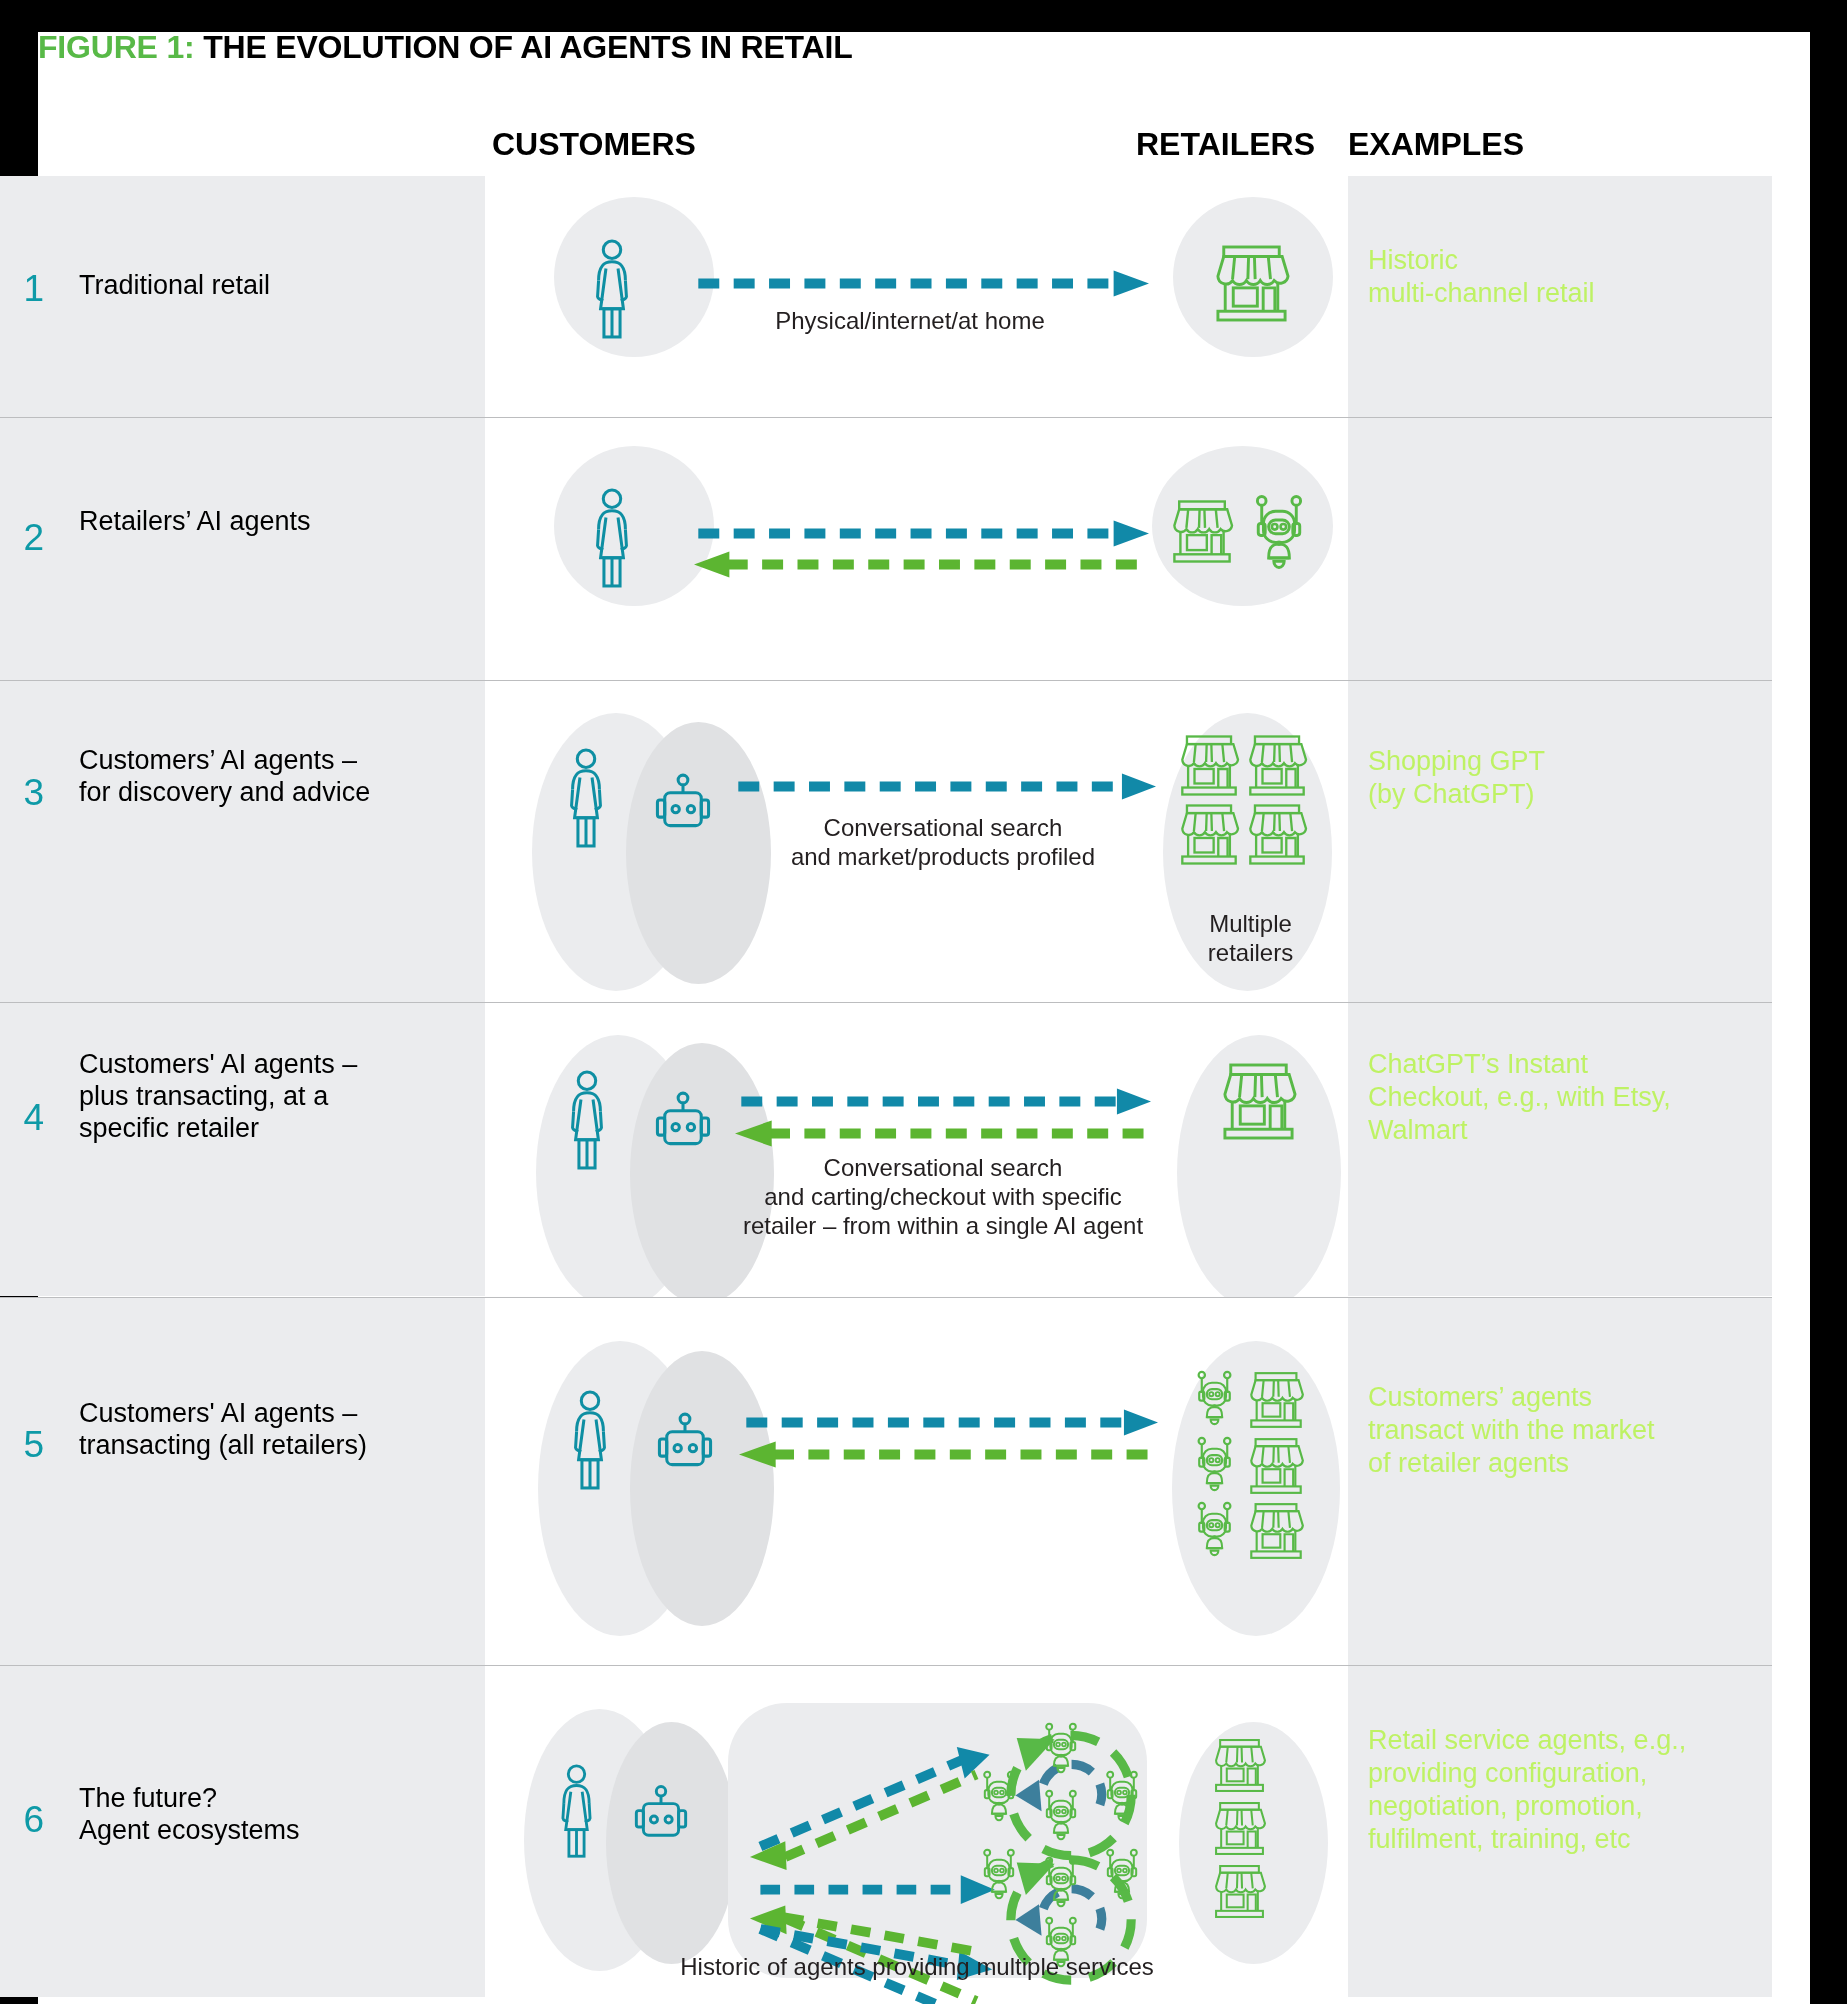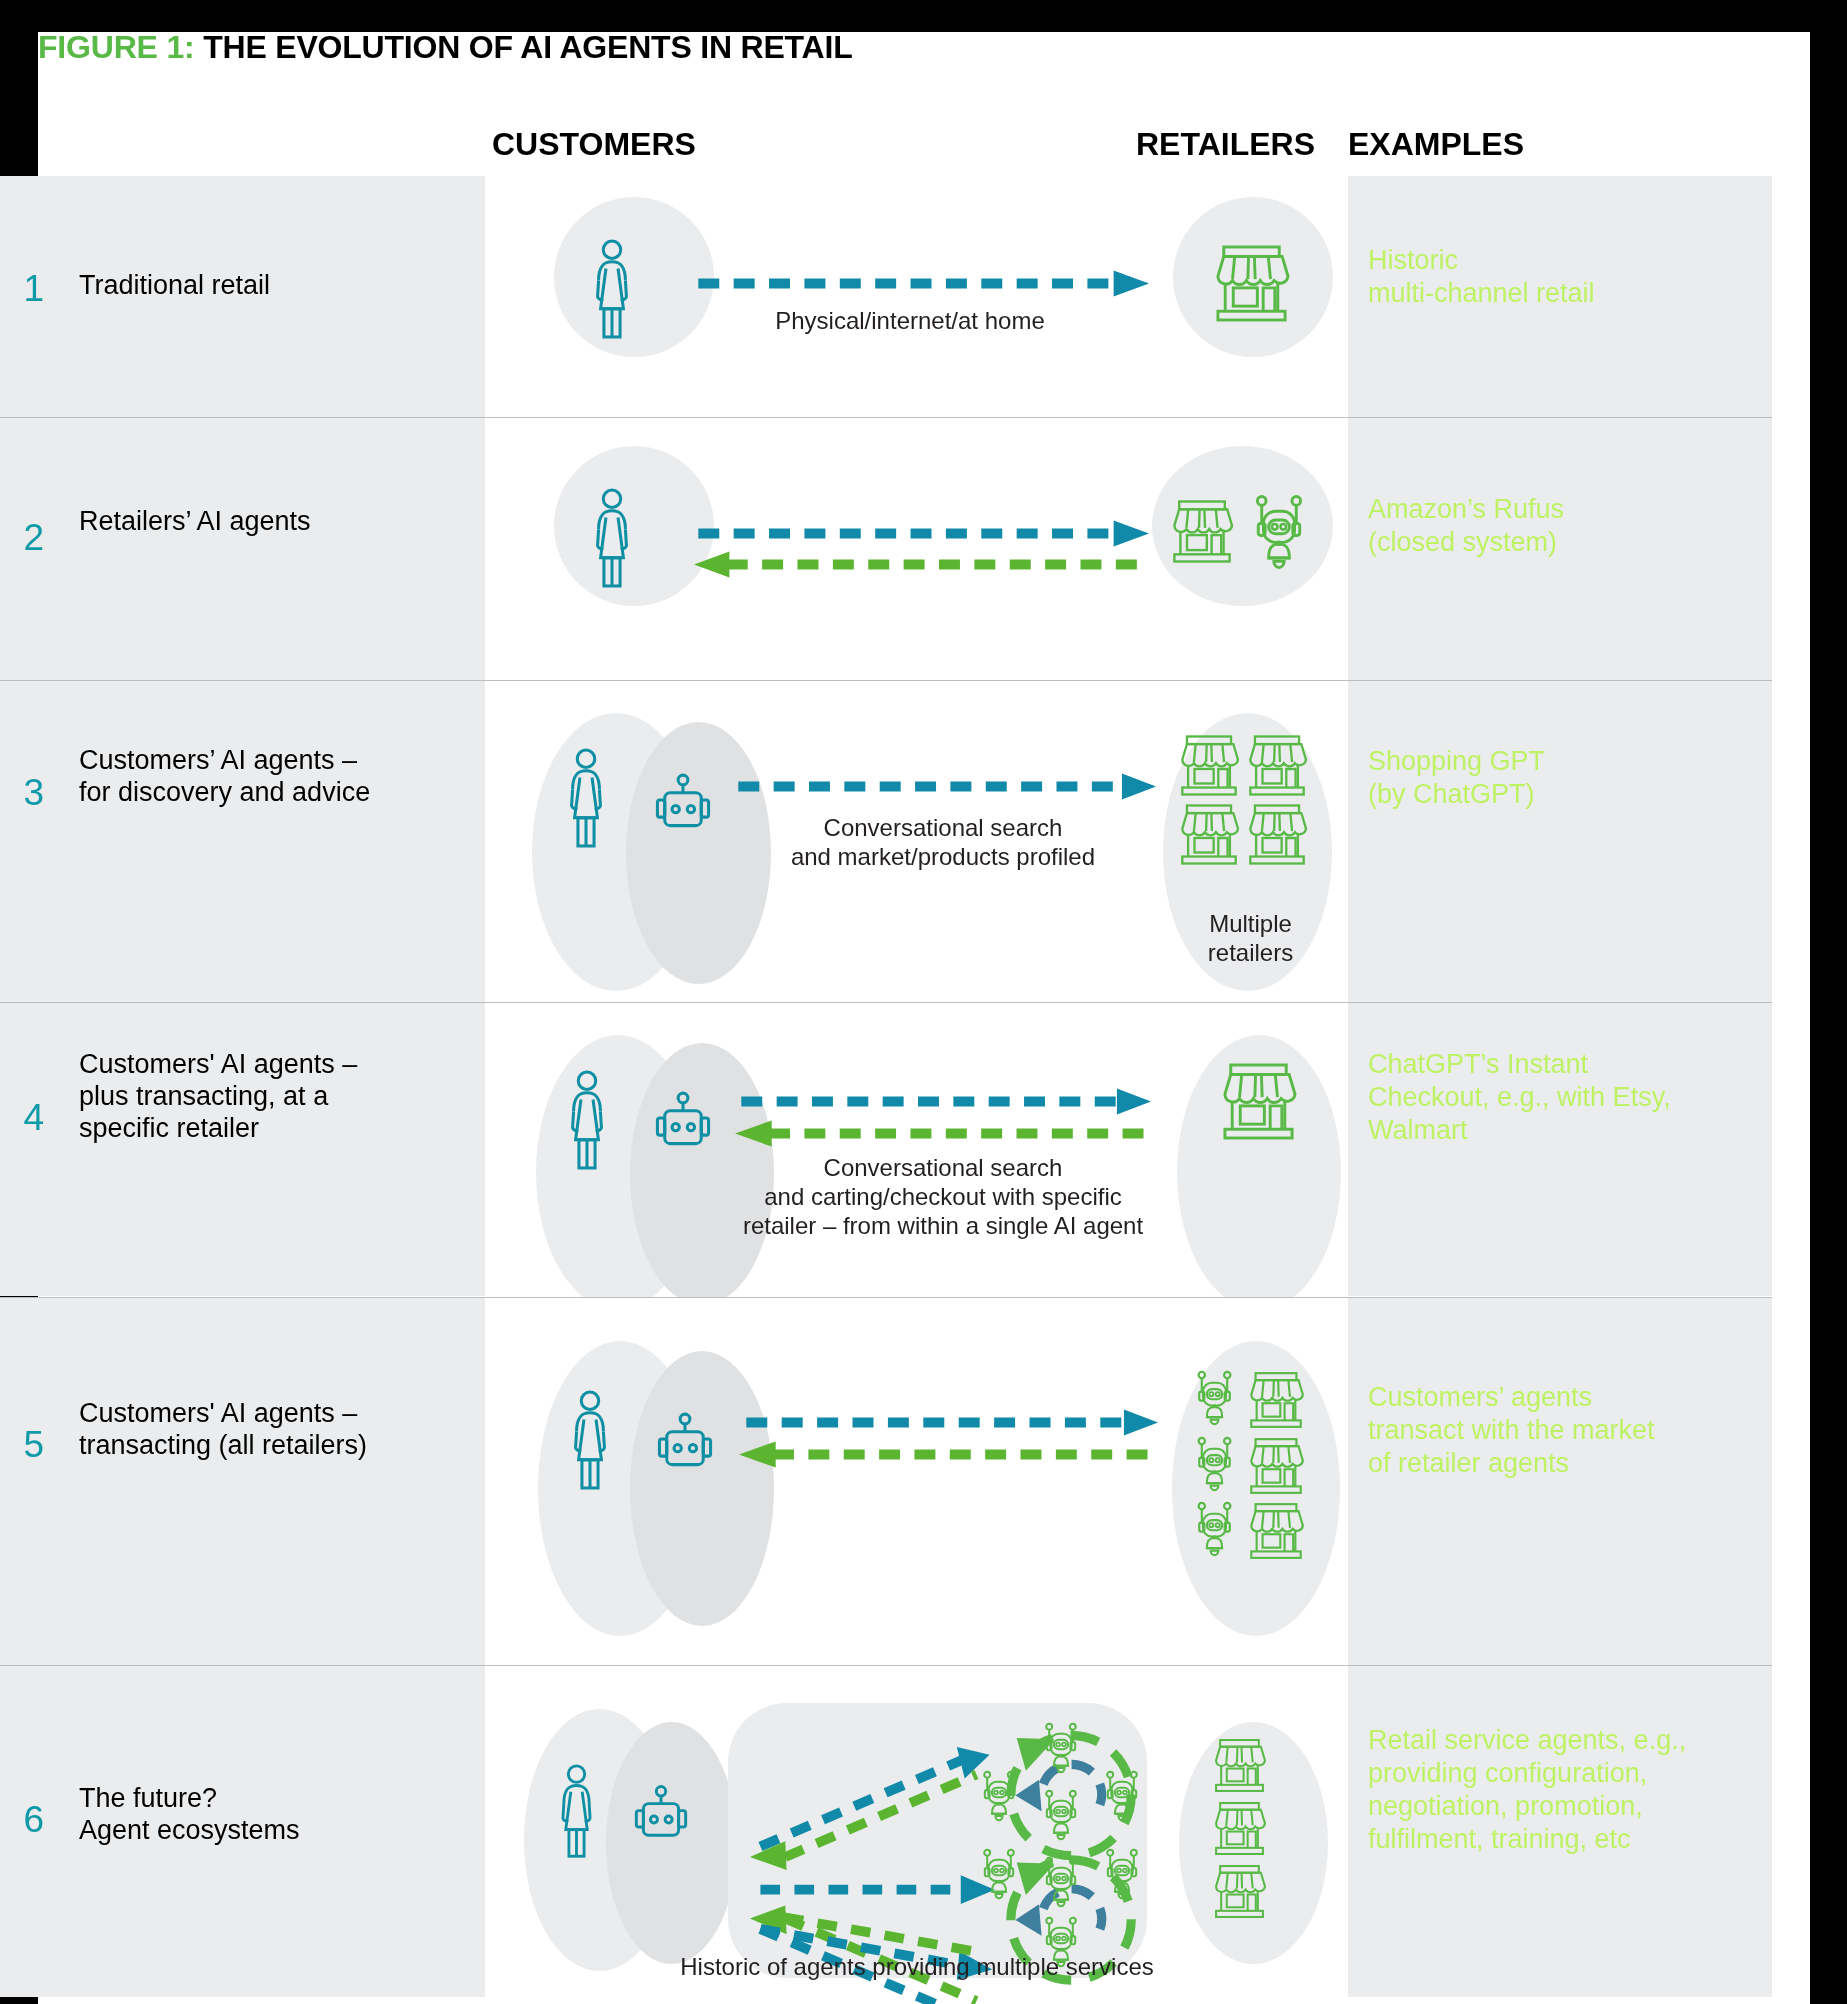--- a/index.html
+++ b/index.html
@@ -233,22 +233,20 @@
   <div class="caption" style="left:681px; top:287px; width:458px;">Physical/internet/at home</div>
   <div class="rowline" style="top:397px;"></div>
 
   <div class="row" style="top:398px; height:262px;">
     <div class="cell-left"></div>
     <div class="cell-mid"></div>
     <div class="cell-right"></div>
   </div>
   <div class="step-num" style="top:499px;">2</div>
   <div class="step-label" style="top:486px;">Retailers’ AI agents</div>
-  <div class="example-txt" style="top:473px; white-space:pre-line;">Amazon’s Rufus
-(closed system)</div>
 
   <div class="blob" style="left:554px; top:426px; width:160px; height:160px;"></div>
   <div class="blob" style="left:1152px; top:426px; width:181px; height:160px;"></div>
   <div class="icon" style="left:589px; top:468px;">
     <svg width="46" height="102" viewBox="0 0 60 152">
         <use href="#def-person"></use>
       </svg>
   </div>
   <div class="icon" style="left:1172px; top:479px;">
     <svg width="60" height="65" viewBox="0 0 100 108">

